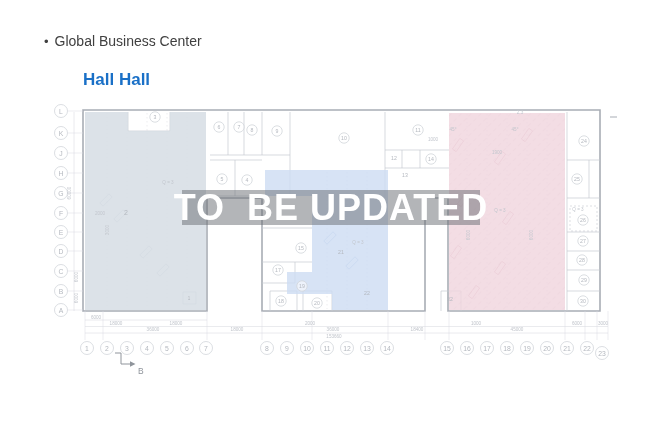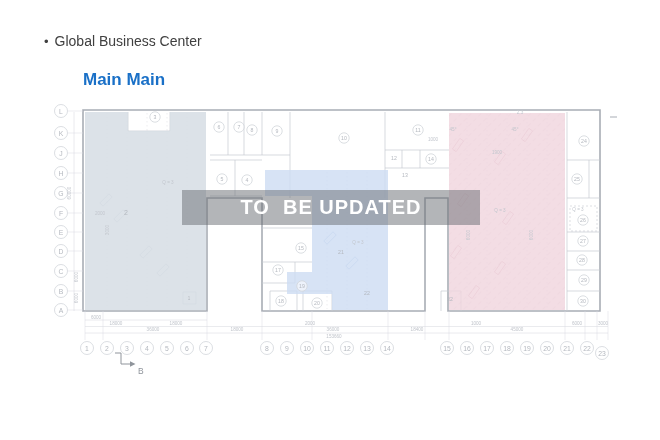--- a/index.html
+++ b/index.html
@@ -10,30 +10,30 @@
   .header{position:absolute;left:44px;top:33px;font-size:14px;color:#404040;}
   .header .bullet{margin-right:6px;font-size:13px;}
   .subtitle{position:absolute;left:83px;top:70px;font-size:17px;font-weight:600;color:#1a70c7;}
   svg{position:absolute;left:0;top:0;}
   .watermark{
     position:absolute;left:182px;top:190px;width:298px;height:35px;
     display:flex;align-items:center;justify-content:center;
     background:rgba(104,108,114,0.5);
   }
   .watermark span{
-    color:#ffffff;font-size:20px;font-weight:bold;letter-spacing:1px;white-space:pre;
+    color:#ffffff;font-size:36px;font-weight:bold;letter-spacing:1px;white-space:pre;
   }
 </style>
 </head>
 <body>
 
 <div class="header">
   <span class="bullet">•</span><span>Global Business Center</span>
 </div>
-<div class="subtitle">Main Main</div>
+<div class="subtitle">Hall Hall</div>
 
 <svg width="660" height="440" viewBox="0 0 660 440" font-family="Liberation Sans, sans-serif">
     <defs>
       <pattern id="hatch" width="7" height="7" patternUnits="userSpaceOnUse" patternTransform="rotate(45)">
         <line x1="0" y1="0" x2="0" y2="7" stroke="#e2c3ce" stroke-width="0.7" stroke-dasharray="3 3"></line>
       </pattern>
     </defs>
     <g>
       <path d="M83,110 H600 V311 H448 V198 H425 V311 H262 V198 H207 V311 H83 Z" fill="#fff" stroke="#a8adb5" stroke-width="1.6"></path>
     </g>

